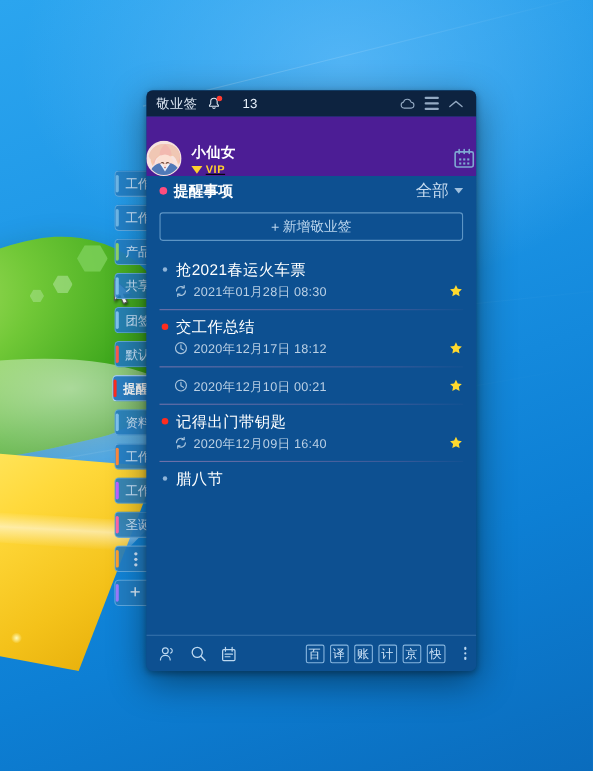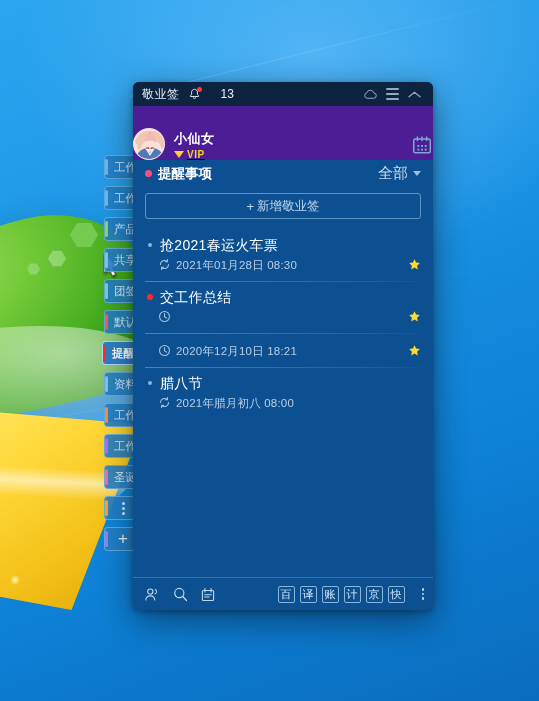--- a/index.html
+++ b/index.html
@@ -461,57 +461,67 @@
           <span class="bullet red"></span>
           <span class="rt-text">交工作总结</span>
         </div>
         <div class="row-meta">
           <span class="meta-icon">
             <svg width="13" height="13" viewBox="0 0 16 16">
               <circle cx="8" cy="8" r="6.1" fill="none" stroke="currentColor" stroke-width="1.3"></circle>
               <path d="M8 4.4V8.3l2.7 1.7" fill="none" stroke="currentColor" stroke-width="1.3" stroke-linecap="round" stroke-linejoin="round"></path>
             </svg>
           </span>
+          <span class="meta-text">2020年12月17日 18:12</span>
           <span class="spacer"></span>
           <span class="star"><svg width="13" height="13" viewBox="0 0 16 16">
               <path d="M8 1.4 10 5.6l4.6.6-3.4 3.2.9 4.6L8 11.8 3.9 14l.9-4.6L1.4 6.2 6 5.6z" fill="#ffd92e"></path>
             </svg></span>
         </div>
       </div>
       <div class="row">
         <div class="row-meta">
           <span class="meta-icon">
             <svg width="13" height="13" viewBox="0 0 16 16">
               <circle cx="8" cy="8" r="6.1" fill="none" stroke="currentColor" stroke-width="1.3"></circle>
               <path d="M8 4.4V8.3l2.7 1.7" fill="none" stroke="currentColor" stroke-width="1.3" stroke-linecap="round" stroke-linejoin="round"></path>
             </svg>
           </span>
-          <span class="meta-text">2020年12月10日 18:21</span>
+          <span class="meta-text">2020年12月10日 00:21</span>
           <span class="spacer"></span>
           <span class="star"><svg width="13" height="13" viewBox="0 0 16 16">
               <path d="M8 1.4 10 5.6l4.6.6-3.4 3.2.9 4.6L8 11.8 3.9 14l.9-4.6L1.4 6.2 6 5.6z" fill="#ffd92e"></path>
             </svg></span>
         </div>
       </div>
       <div class="row">
         <div class="row-title">
-          <span class="bullet dim"></span>
-          <span class="rt-text">腊八节</span>
+          <span class="bullet red"></span>
+          <span class="rt-text">记得出门带钥匙</span>
         </div>
         <div class="row-meta">
           <span class="meta-icon">
             <svg width="13" height="13" viewBox="0 0 16 16">
               <path d="M3 8a5 5 0 0 1 8.3-3.7" fill="none" stroke="currentColor" stroke-width="1.3" stroke-linecap="round"></path>
               <path d="M13 8a5 5 0 0 1-8.3 3.7" fill="none" stroke="currentColor" stroke-width="1.3" stroke-linecap="round"></path>
               <path d="M11.6 1.9v2.6H9" fill="none" stroke="currentColor" stroke-width="1.3" stroke-linecap="round" stroke-linejoin="round"></path>
               <path d="M4.4 14.1v-2.6H7" fill="none" stroke="currentColor" stroke-width="1.3" stroke-linecap="round" stroke-linejoin="round"></path>
             </svg>
           </span>
-          <span class="meta-text">2021年腊月初八 08:00</span>
+          <span class="meta-text">2020年12月09日 16:40</span>
           <span class="spacer"></span>
+          <span class="star"><svg width="13" height="13" viewBox="0 0 16 16">
+              <path d="M8 1.4 10 5.6l4.6.6-3.4 3.2.9 4.6L8 11.8 3.9 14l.9-4.6L1.4 6.2 6 5.6z" fill="#ffd92e"></path>
+            </svg></span>
+        </div>
+      </div>
+      <div class="row">
+        <div class="row-title">
+          <span class="bullet dim"></span>
+          <span class="rt-text">腊八节</span>
         </div>
       </div>
     </div>
 
   <div class="bottombar">
     <span class="bb-icon">
       <svg width="17" height="17" viewBox="0 0 20 20">
         <circle cx="7.4" cy="6.6" r="3.1" fill="none" stroke="currentColor" stroke-width="1.3"></circle>
         <path d="M2.2 16.4c0-3 2.3-4.8 5.2-4.8s5.2 1.8 5.2 4.8" fill="none" stroke="currentColor" stroke-width="1.3" stroke-linecap="round"></path>
         <path d="M13.1 4.2a2.6 2.6 0 0 1 0 4.9" fill="none" stroke="currentColor" stroke-width="1.2" stroke-linecap="round"></path>

